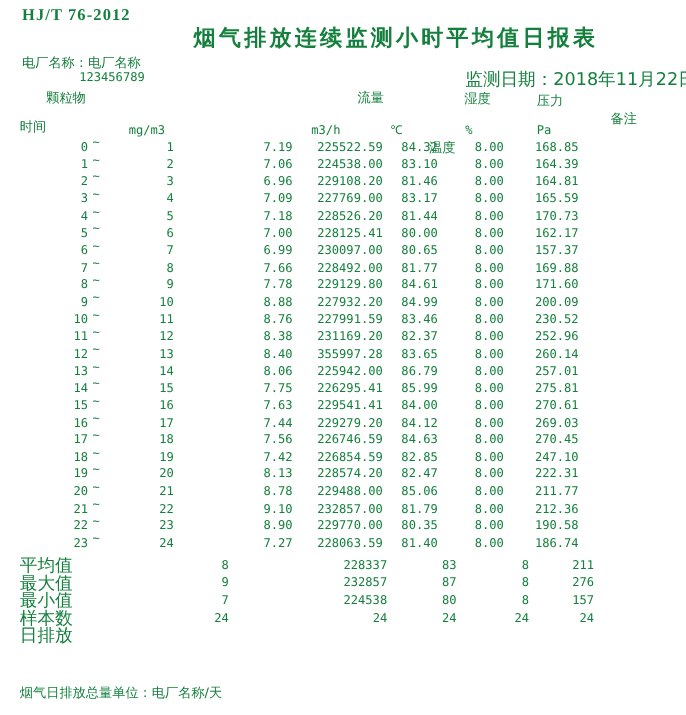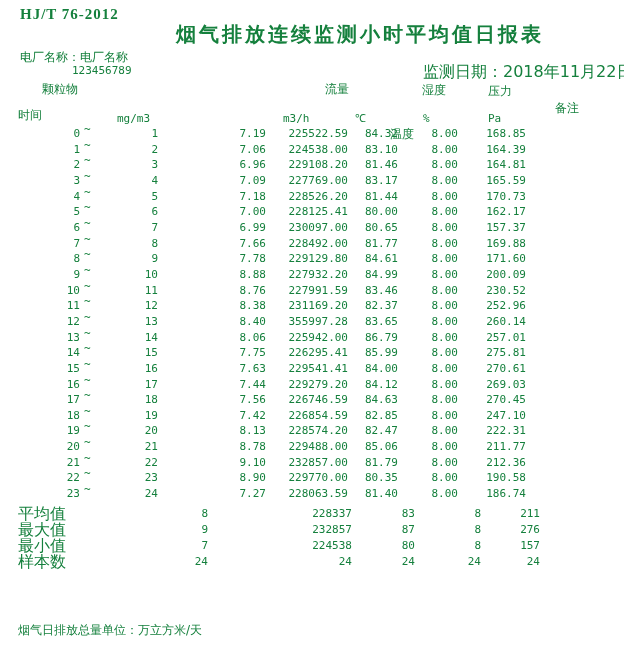--- a/index.html
+++ b/index.html
@@ -396,18 +396,27 @@
         </tr>
         <tr>
           <td class="slabel">样本数</td>
           <td class="num">24</td>
           <td class="num">24</td>
           <td class="num">24</td>
           <td class="num">24</td>
           <td class="num">24</td>
           <td class="fill"></td>
         </tr>
+        <tr>
+          <td class="slabel">日排放</td>
+          <td class="num"></td>
+          <td class="num"></td>
+          <td class="num"></td>
+          <td class="num"></td>
+          <td class="num"></td>
+          <td class="fill"></td>
+        </tr>
       </tbody>
   </table>
 
-  <div class="footer">烟气日排放总量单位：万立方米/天</div>
+  <div class="footer">烟气日排放总量单位：电厂名称/天</div>
 
 </div>
 
 </body></html>

